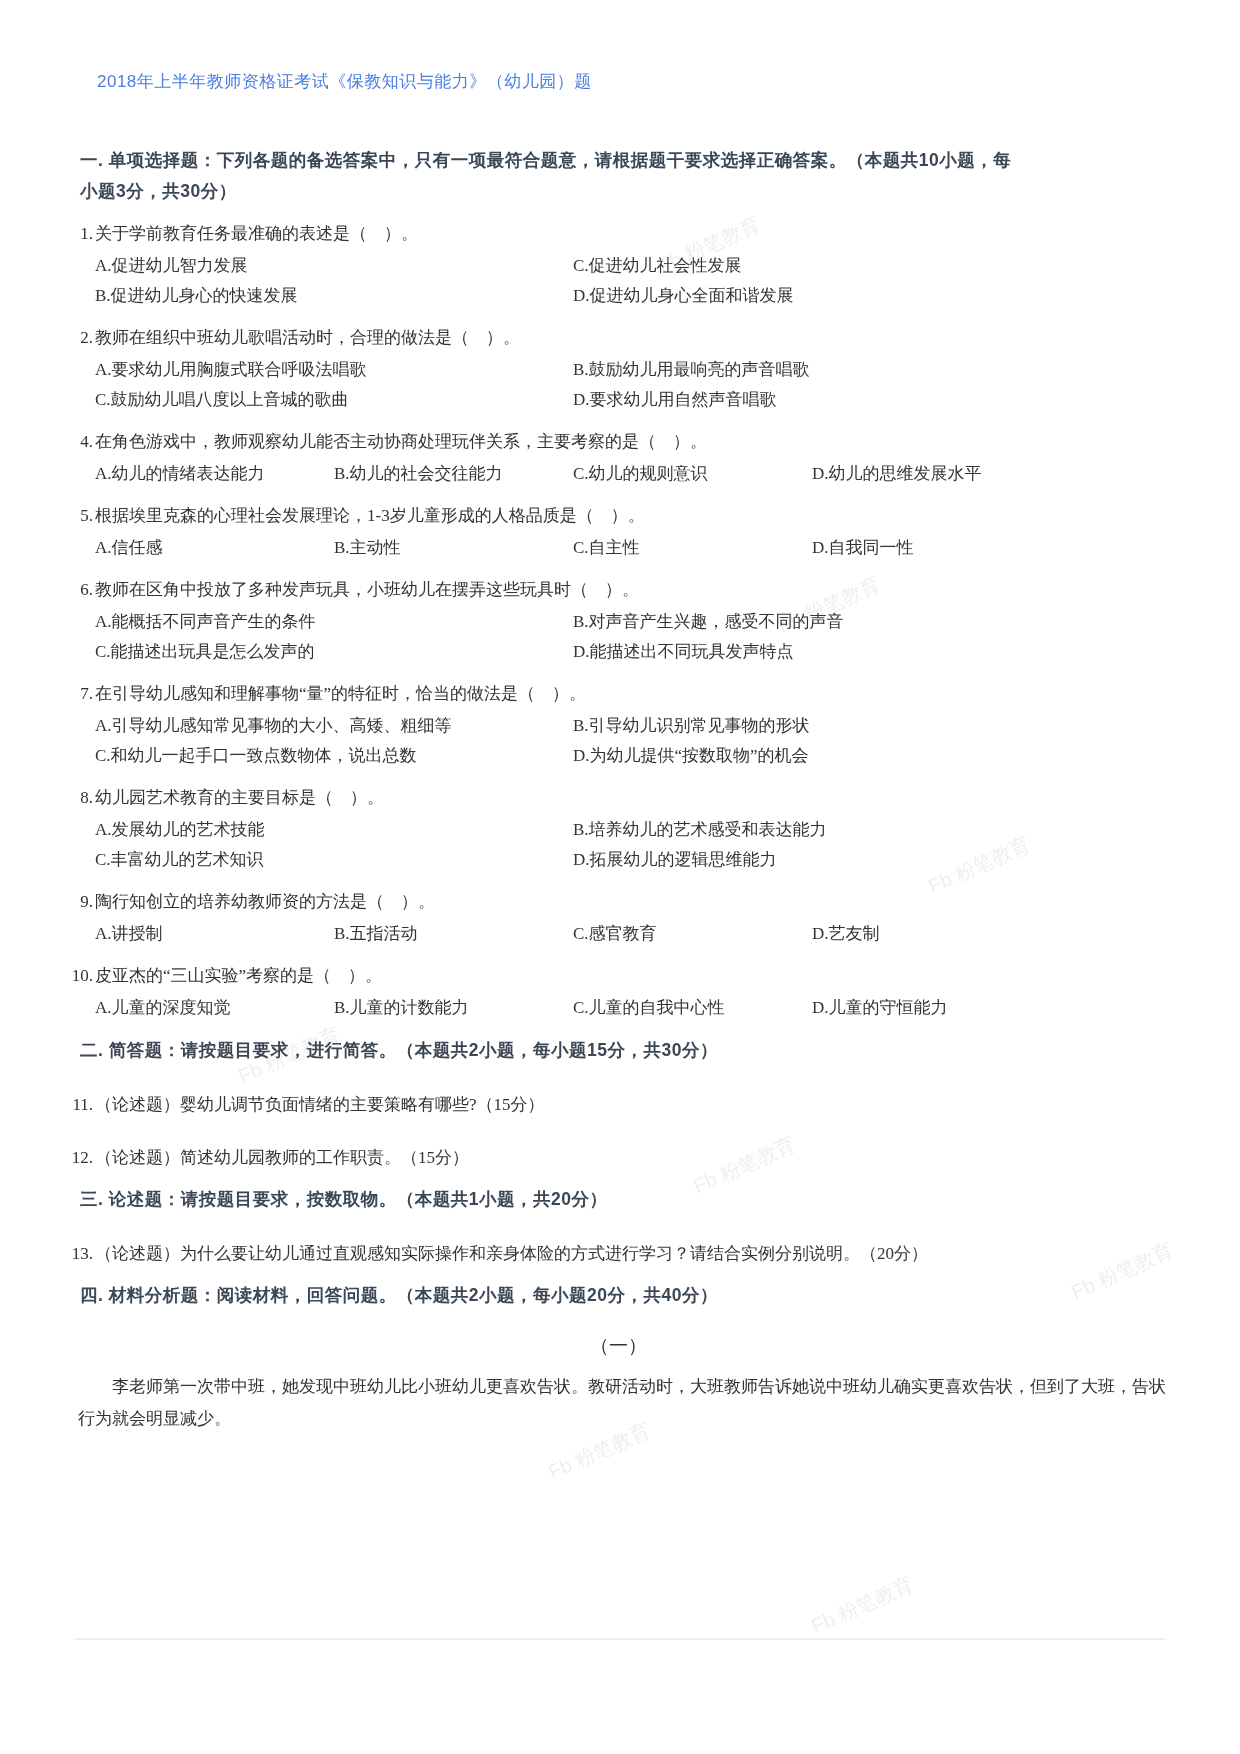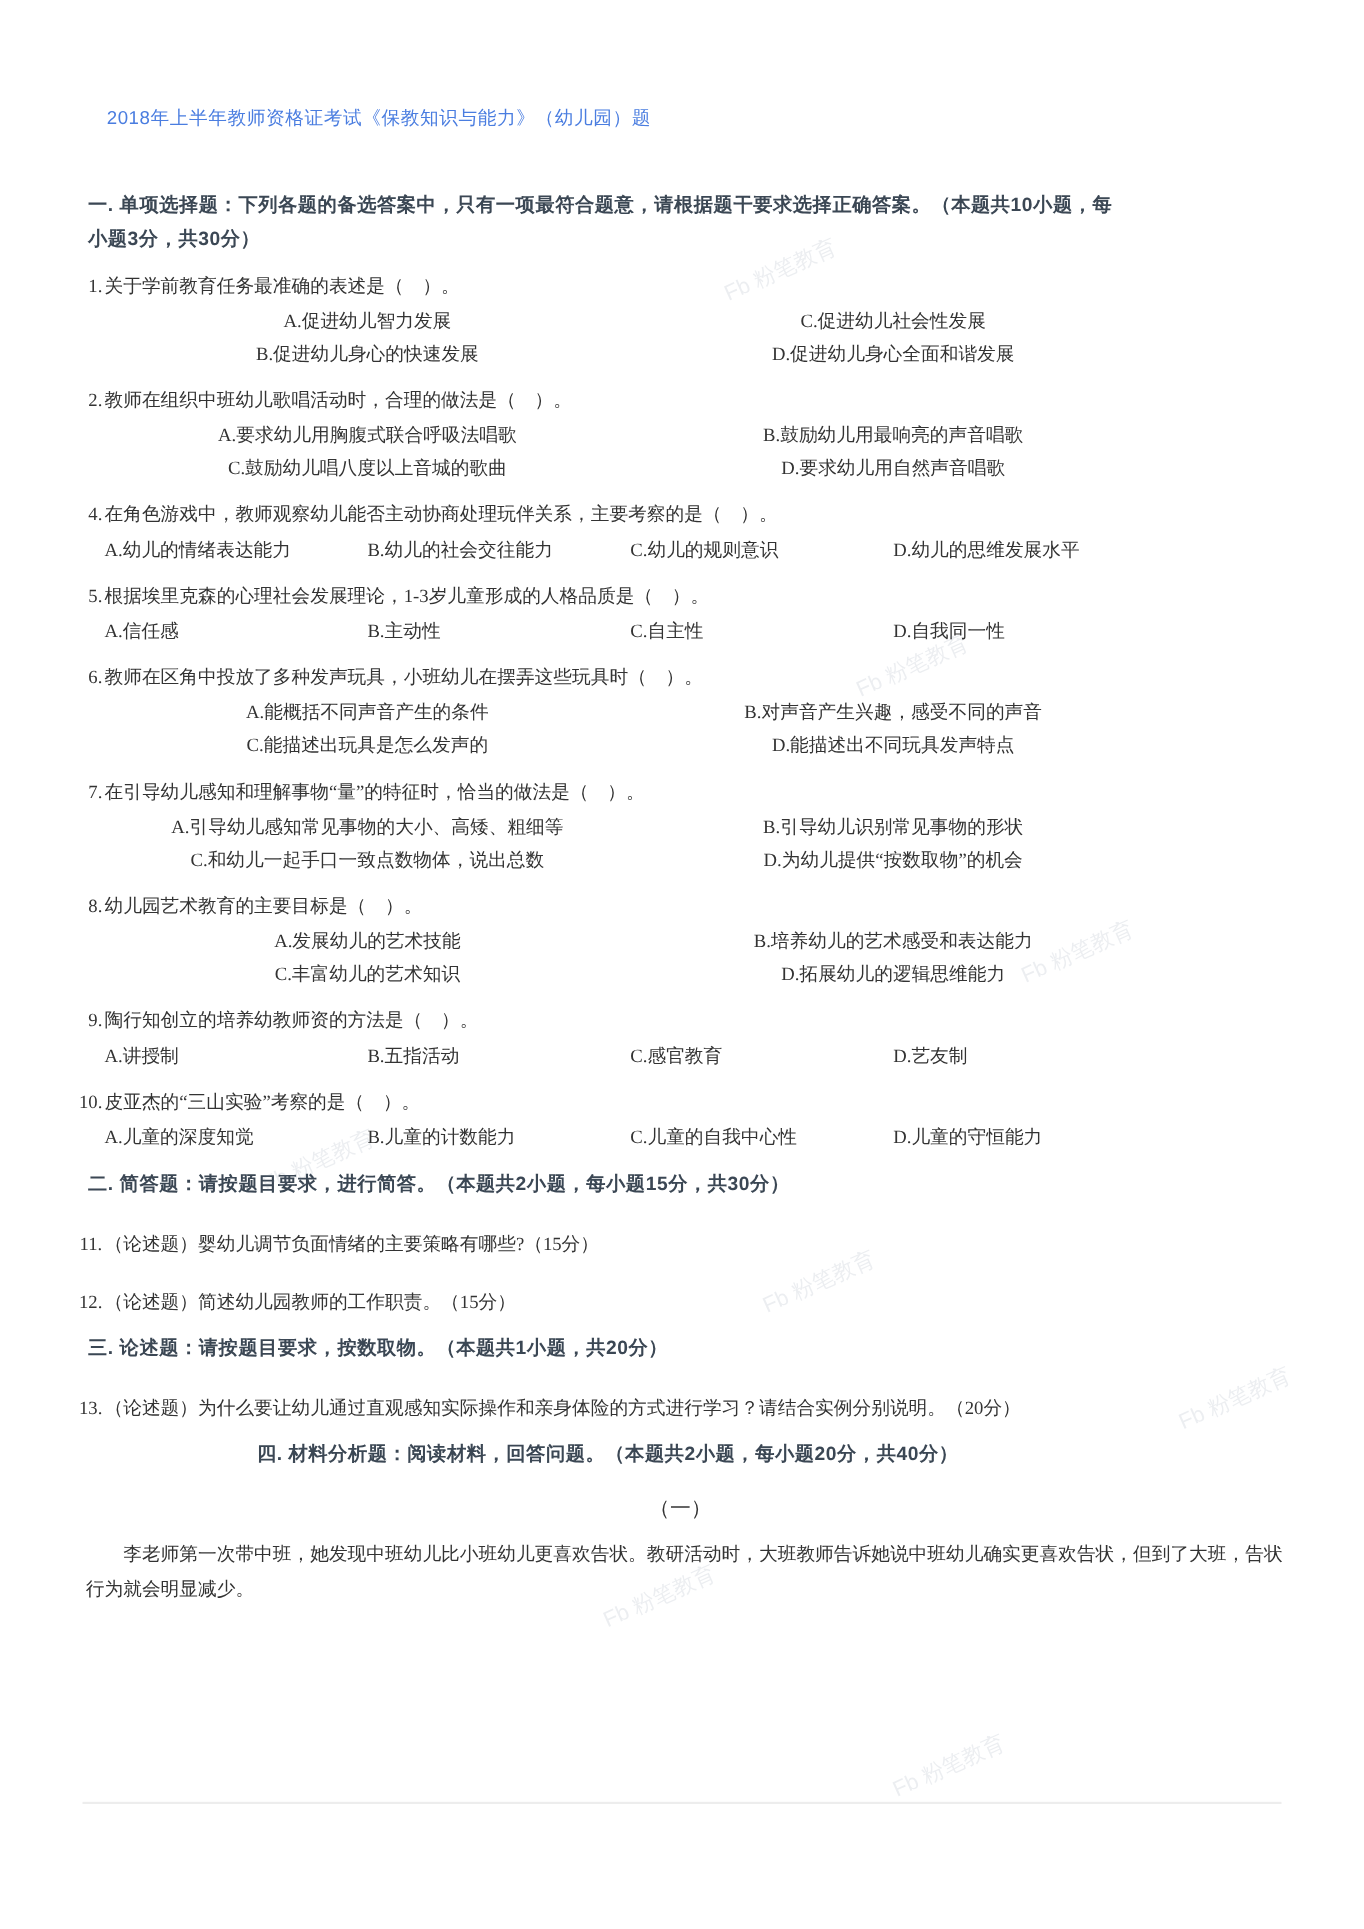--- a/index.html
+++ b/index.html
@@ -7,21 +7,21 @@
     position:relative;
     width:1240px; height:1754px;
     background:#ffffff;
     overflow:hidden;
     font-family:"Liberation Serif", serif;
     color:#333333;
     font-size:17px;
   }
   .title {
     margin:0 0 0 97px;
-    padding-top:96px;
+    padding-top:70px;
     font-family:"Liberation Sans", sans-serif;
     font-size:17px;
     font-weight:500;
     letter-spacing:0.5px;
   }
   .content { margin:0 50px 0 47px; }
   .section-heading {
     font-family:"Liberation Sans", sans-serif;
     font-weight:bold;
     font-size:17.5px;
@@ -34,21 +34,21 @@
   .question { margin-top:12px;margin-left:17px; }
   .q-text { line-height:29px; padding-left:31px; text-indent:-31px; }
   .q-num { display:inline-block; width:31px; text-align:right; text-indent:0; padding-right:2px; box-sizing:border-box; }
   .options {
     margin-top:3px; margin-left:31px;
     width:956px;
     display:grid;
     grid-template-columns:repeat(4,1fr);
   }
   .option { line-height:30px; white-space:nowrap; }
-  .options.cols2 .option { grid-column:span 2;text-align:center; }
+  .options.cols2 .option { grid-column:span 2; }
   .sec-sparse .question { margin-top:24px; }
   .sec-sparse .section-heading { margin-top:12px; }
   .material-subtitle {
     text-align:center;
     margin-top:20px;
     font-size:19px;
     line-height:30px;
   }
   .material {
     margin:10px 20px 0 31px;
@@ -169,21 +169,21 @@
           <div class="q-text"><span class="q-num">12.</span>（论述题）简述幼儿园教师的工作职责。（15分）</div>
         </div>
       </div>
       <div class="section sec-sparse">
         <div class="section-heading" style="color: rgb(59, 71, 84);">三. 论述题：请按题目要求，按数取物。（本题共1小题，共20分）</div>
         <div class="question">
           <div class="q-text"><span class="q-num">13.</span>（论述题）为什么要让幼儿通过直观感知实际操作和亲身体险的方式进行学习？请结合实例分别说明。（20分）</div>
         </div>
       </div>
       <div class="section sec-sparse">
-        <div class="section-heading" style="color: rgb(59, 71, 84); text-align: center;">四. 材料分析题：阅读材料，回答问题。（本题共2小题，每小题20分，共40分）</div>
+        <div class="section-heading" style="color: rgb(59, 71, 84);">四. 材料分析题：阅读材料，回答问题。（本题共2小题，每小题20分，共40分）</div>
         <div class="material-subtitle">（一）</div>
         <p class="material">李老师第一次带中班，她发现中班幼儿比小班幼儿更喜欢告状。教研活动时，大班教师告诉她说中班幼儿确实更喜欢告状，但到了大班，告状行为就会明显减少。</p>
       </div>
     </div>
   <div class="divider"></div>
 <div class="wm" style="left: 655px; top: 232px;">Fb 粉笔教育</div>
     <div class="wm" style="left: 775px; top: 592px;">Fb 粉笔教育</div>
     <div class="wm" style="left: 235px; top: 1042px;">Fb 粉笔教育</div>
     <div class="wm" style="left: 690px; top: 1152px;">Fb 粉笔教育</div>
     <div class="wm" style="left: 1068px; top: 1258px;">Fb 粉笔教育</div>

